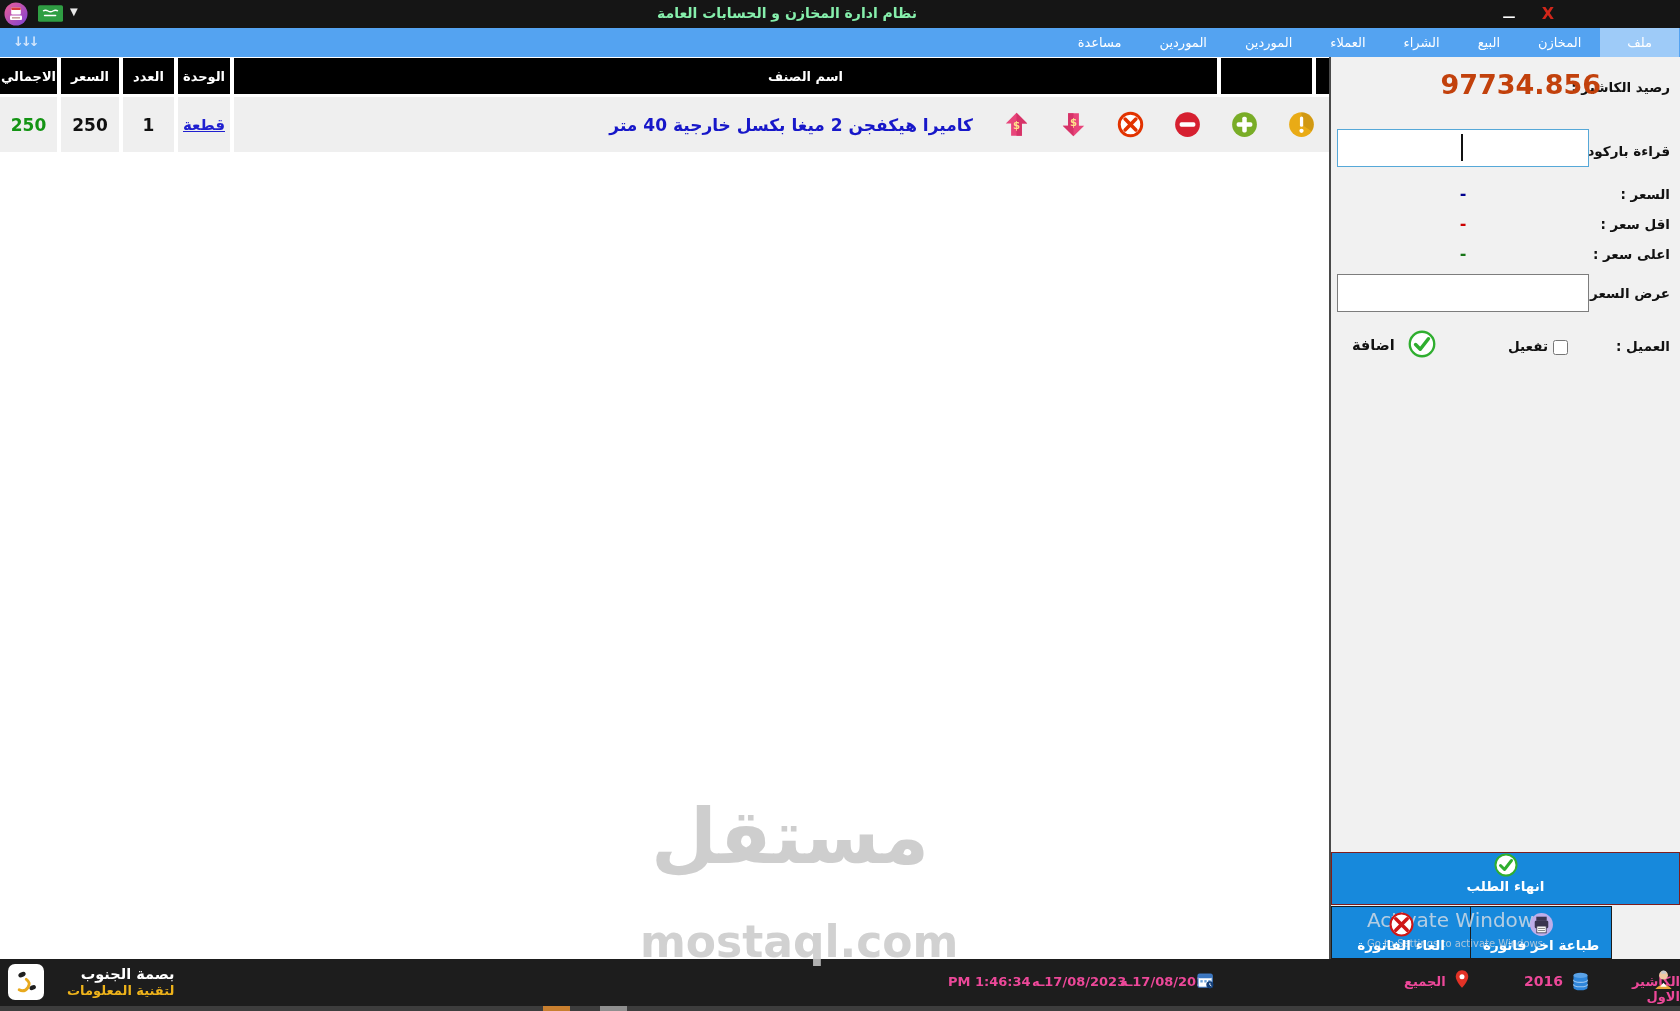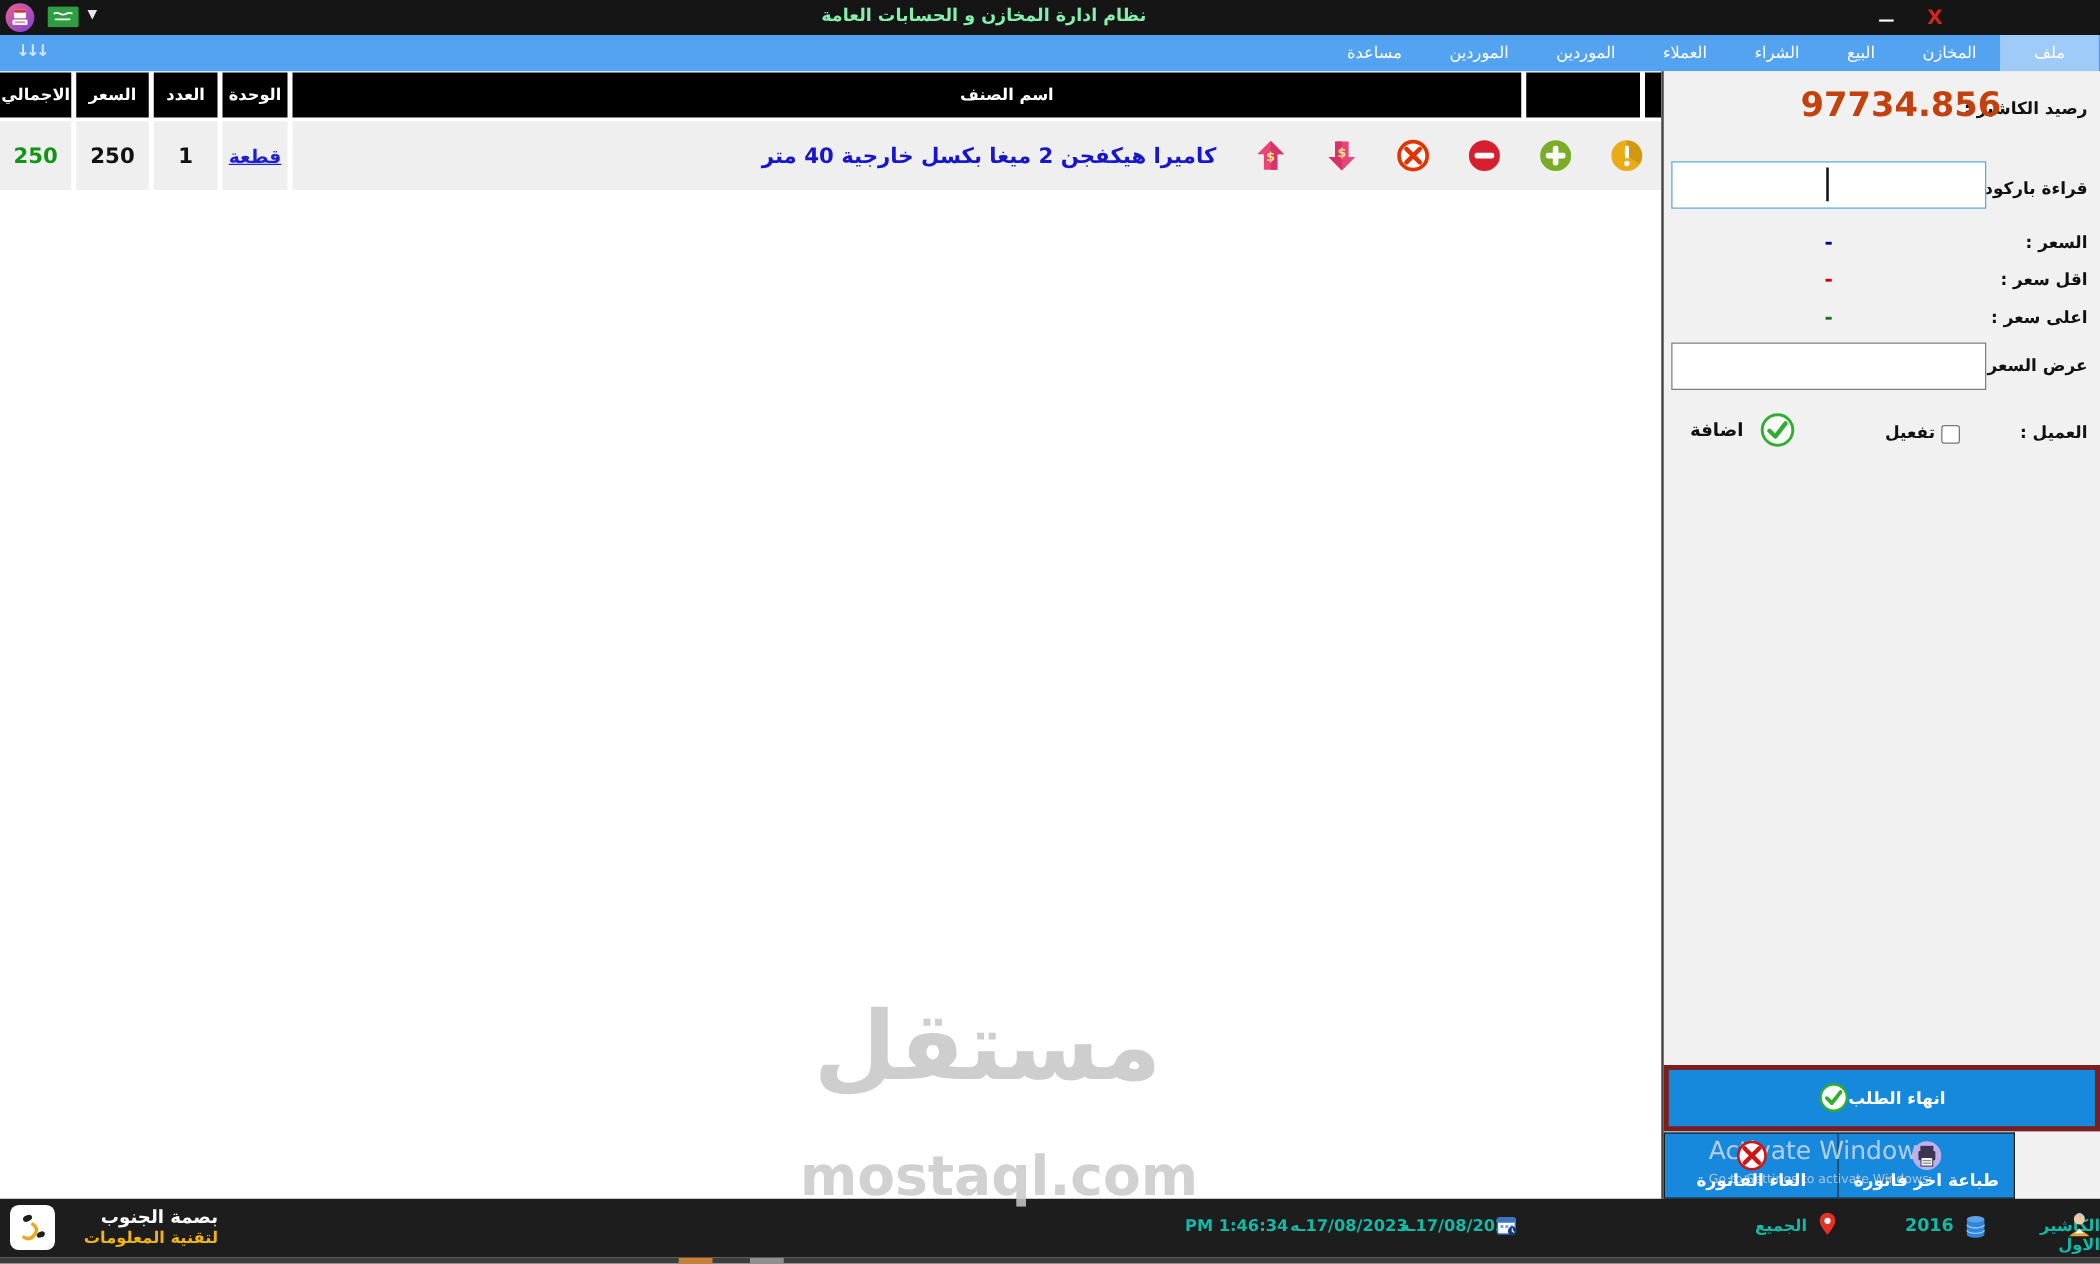--- a/index.html
+++ b/index.html
@@ -43,38 +43,38 @@
   .text-cursor{position:absolute;left:130px;top:77px;width:2px;height:27px;background:#111;}
   .dash{position:absolute;left:120px;width:24px;text-align:center;font-size:16px;font-weight:bold;}
   .dash.blue{color:#00008f;}
   .dash.red{color:#cc0000;}
   .dash.green{color:#177517;}
   .offer-input{position:absolute;left:6px;top:217px;width:252px;height:38px;border:1px solid #7d7d7d;background:#fff;outline:none;font-size:16px;padding:0 8px;}
   .enable-checkbox{position:absolute;right:112px;top:283px;width:15px;height:15px;margin:0;}
   .add-check{position:absolute;left:77px;top:273px;width:28px;height:28px;}
   .add-label{position:absolute;left:21px;top:280px;font-size:14.5px;font-weight:bold;color:#111;}
 
-  .finish-btn{position:absolute;left:0;top:795px;width:349px;height:53px;background:#1789dc;border:4px solid #7f1d1d;display:flex;align-items:center;justify-content:center;cursor:pointer;}
+  .finish-btn{position:absolute;left:0;top:795px;width:349px;height:53px;background:#1789dc;border:1px solid #7f1d1d;display:flex;flex-direction:column;align-items:center;cursor:pointer;}
   .btn-row{position:absolute;left:0;top:849px;width:281px;height:53px;display:flex;}
   .half-btn{height:53px;background:#1789dc;border:1px solid #1c1c1c;display:flex;flex-direction:column;align-items:center;justify-content:center;cursor:pointer;}
   .half-btn.cancel{width:174px;}
   .half-btn.print{width:175px;border-left:none;}
   .btn-icon{position:relative;z-index:9;width:24px;height:24px;margin-bottom:1px;}
   .btn-label{position:relative;z-index:9;color:#fff;font-size:13.5px;font-weight:bold;}
 
   
   .wm-activate{position:absolute;left:1367px;top:908px;width:300px;z-index:5;pointer-events:none;color:#d7dde4;opacity:.82;}
   .wm-activate .l1{font-size:20px;}
   .wm-activate .l2{font-size:10px;margin-top:6px;color:#ccd3db;}
   .wm-ar{position:absolute;left:640px;top:792px;width:300px;text-align:center;font-size:76px;font-weight:bold;color:#c6c6c6;opacity:.85;z-index:6;pointer-events:none;}
   .wm-en{position:absolute;left:640px;top:916px;width:300px;text-align:center;font-size:44px;font-weight:bold;color:#c9c9c9;opacity:.85;z-index:6;pointer-events:none;}
 
   
   .statusbar{position:absolute;left:0;top:959px;width:1680px;height:47px;background:#1d1d1d;z-index:1;}
-  .sb-text{position:absolute;color:#14b8a6;font-size:13px;font-weight:bold;}
+  .sb-text{position:absolute;color:#ec4899;font-size:13px;font-weight:bold;}
   .logo{position:absolute;left:8px;top:5px;display:flex;align-items:center;gap:23px;}
   .logo-box{width:36px;height:36px;background:#fff;border-radius:7px;display:flex;align-items:center;justify-content:center;}
   .logo-t1{color:#fff;font-size:14.5px;font-weight:bold;line-height:17px;}
   .logo-t2{color:#eeb31b;font-size:13px;font-weight:bold;line-height:16px;}
   .sb-icon{position:absolute;}
 
   
   .taskbar-strip{position:absolute;left:0;top:1006px;width:1680px;height:5px;background:#3d3d3d;}
   .strip-seg{position:absolute;top:0;height:5px;}
 </style>

